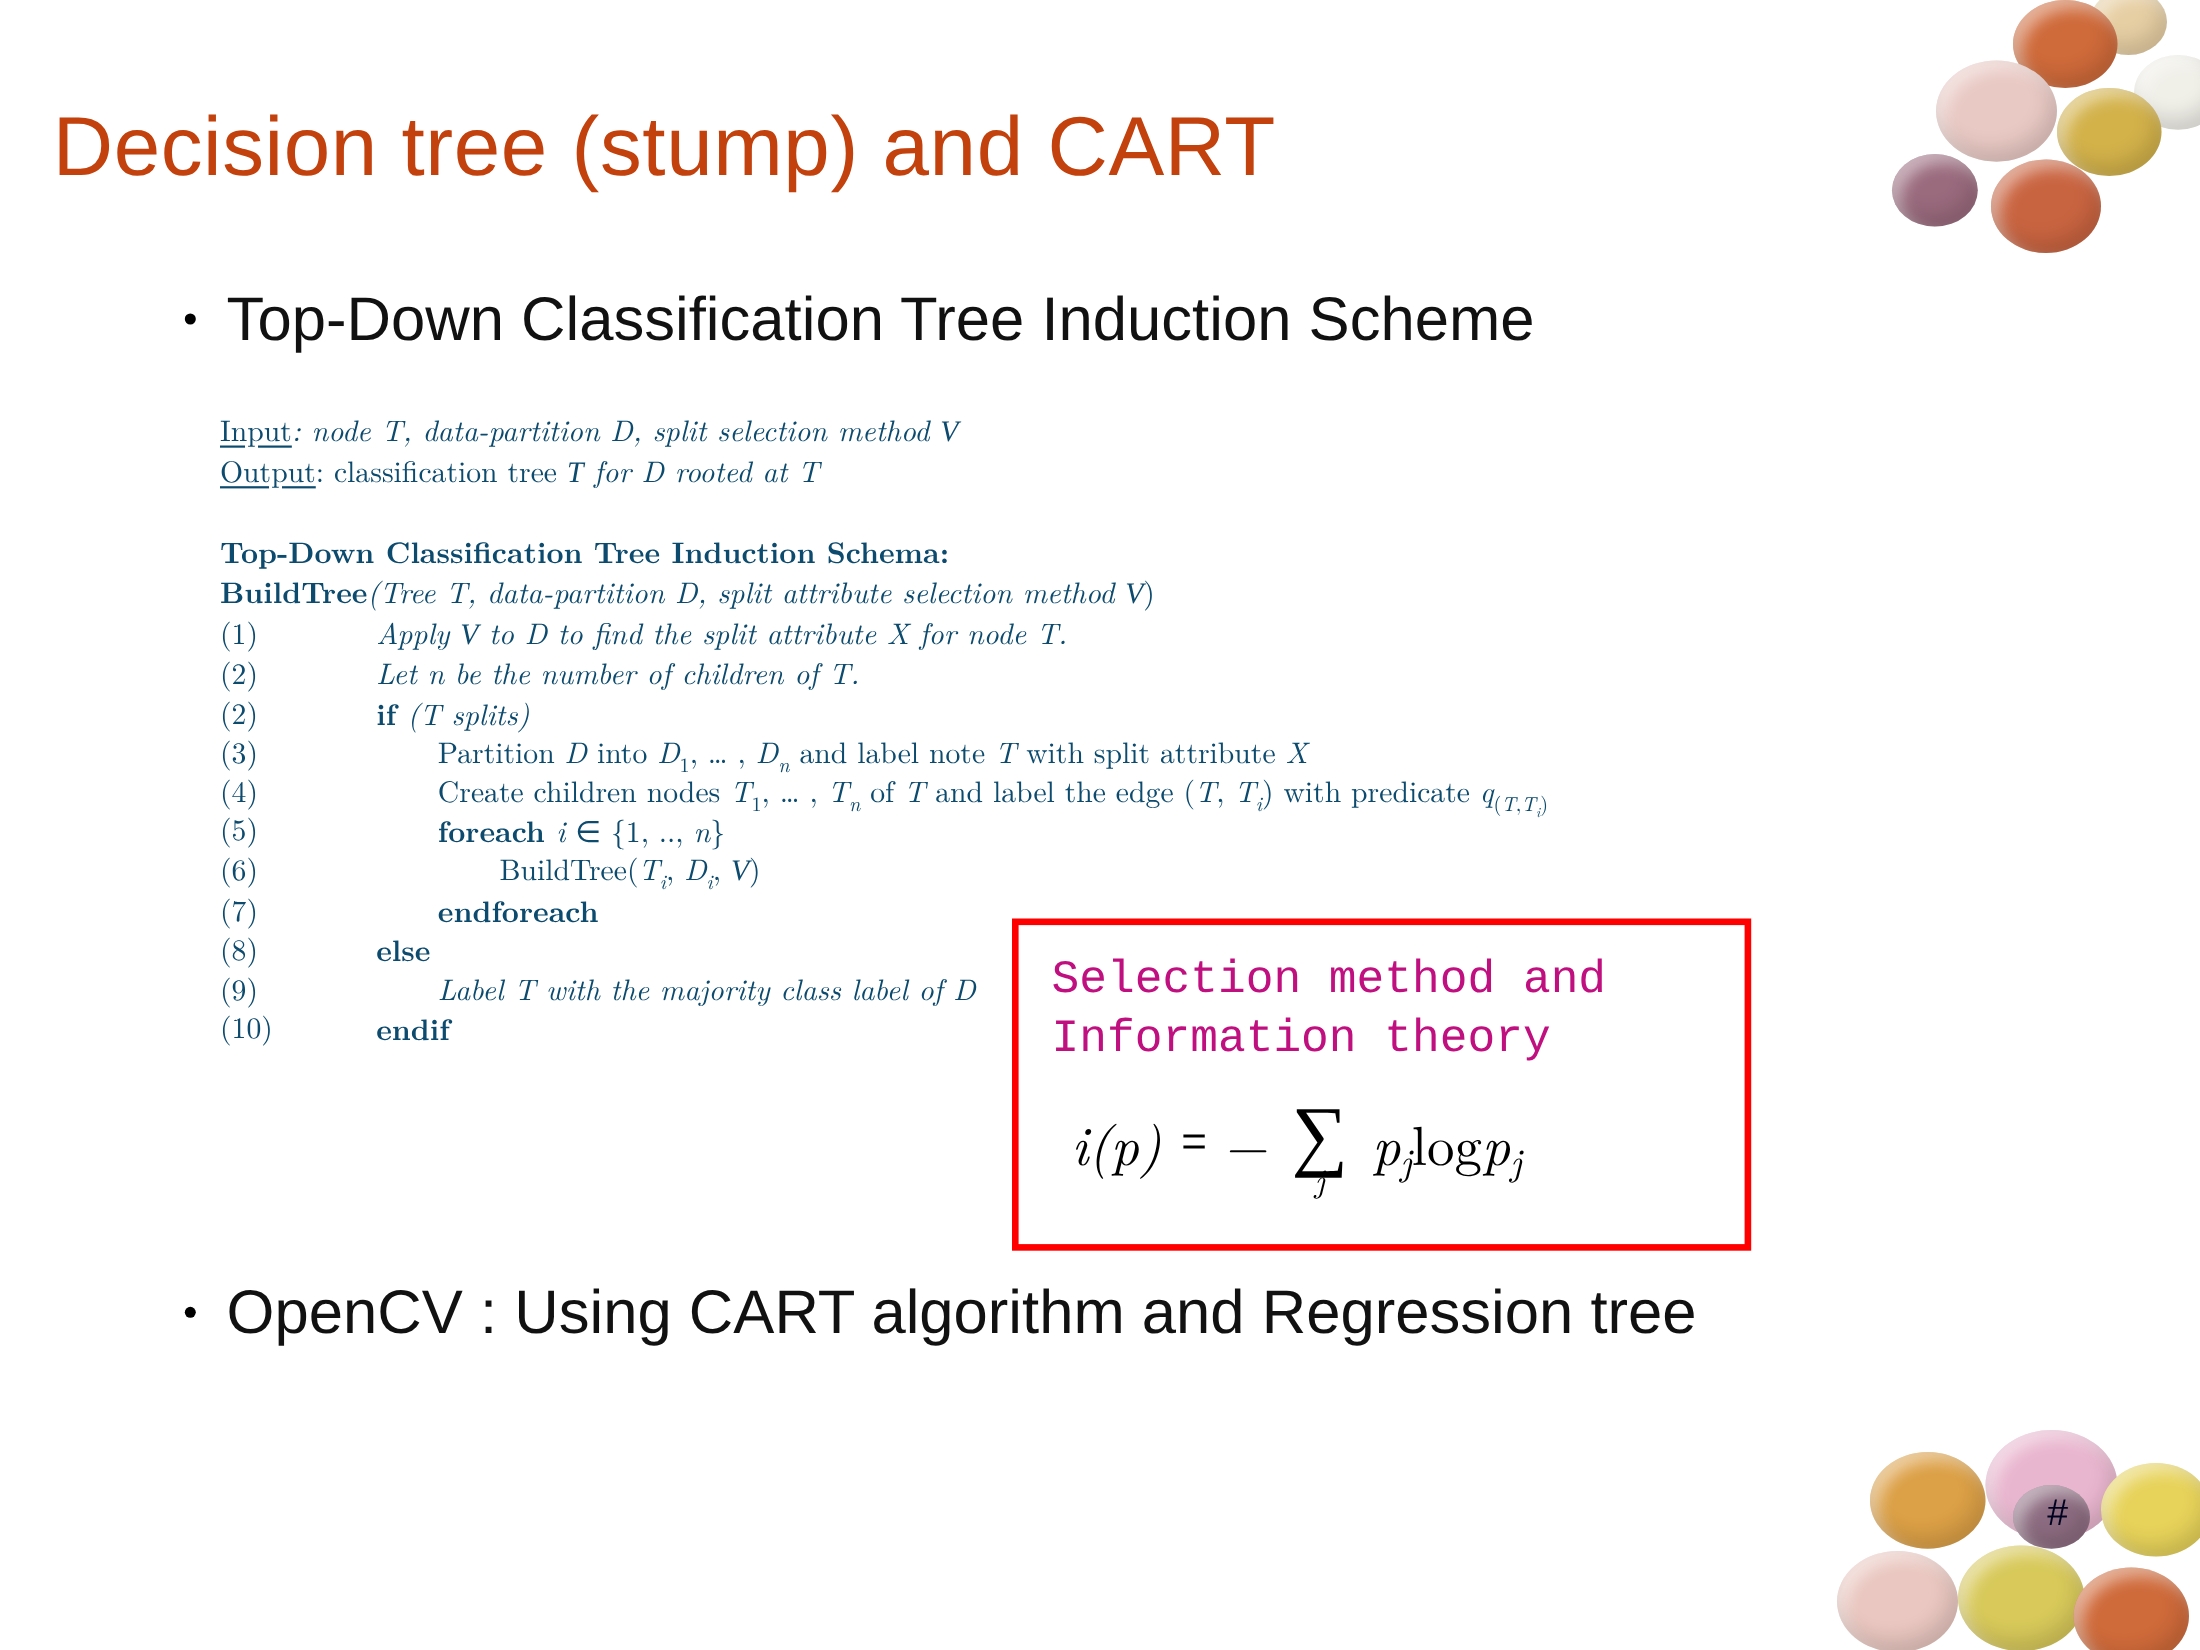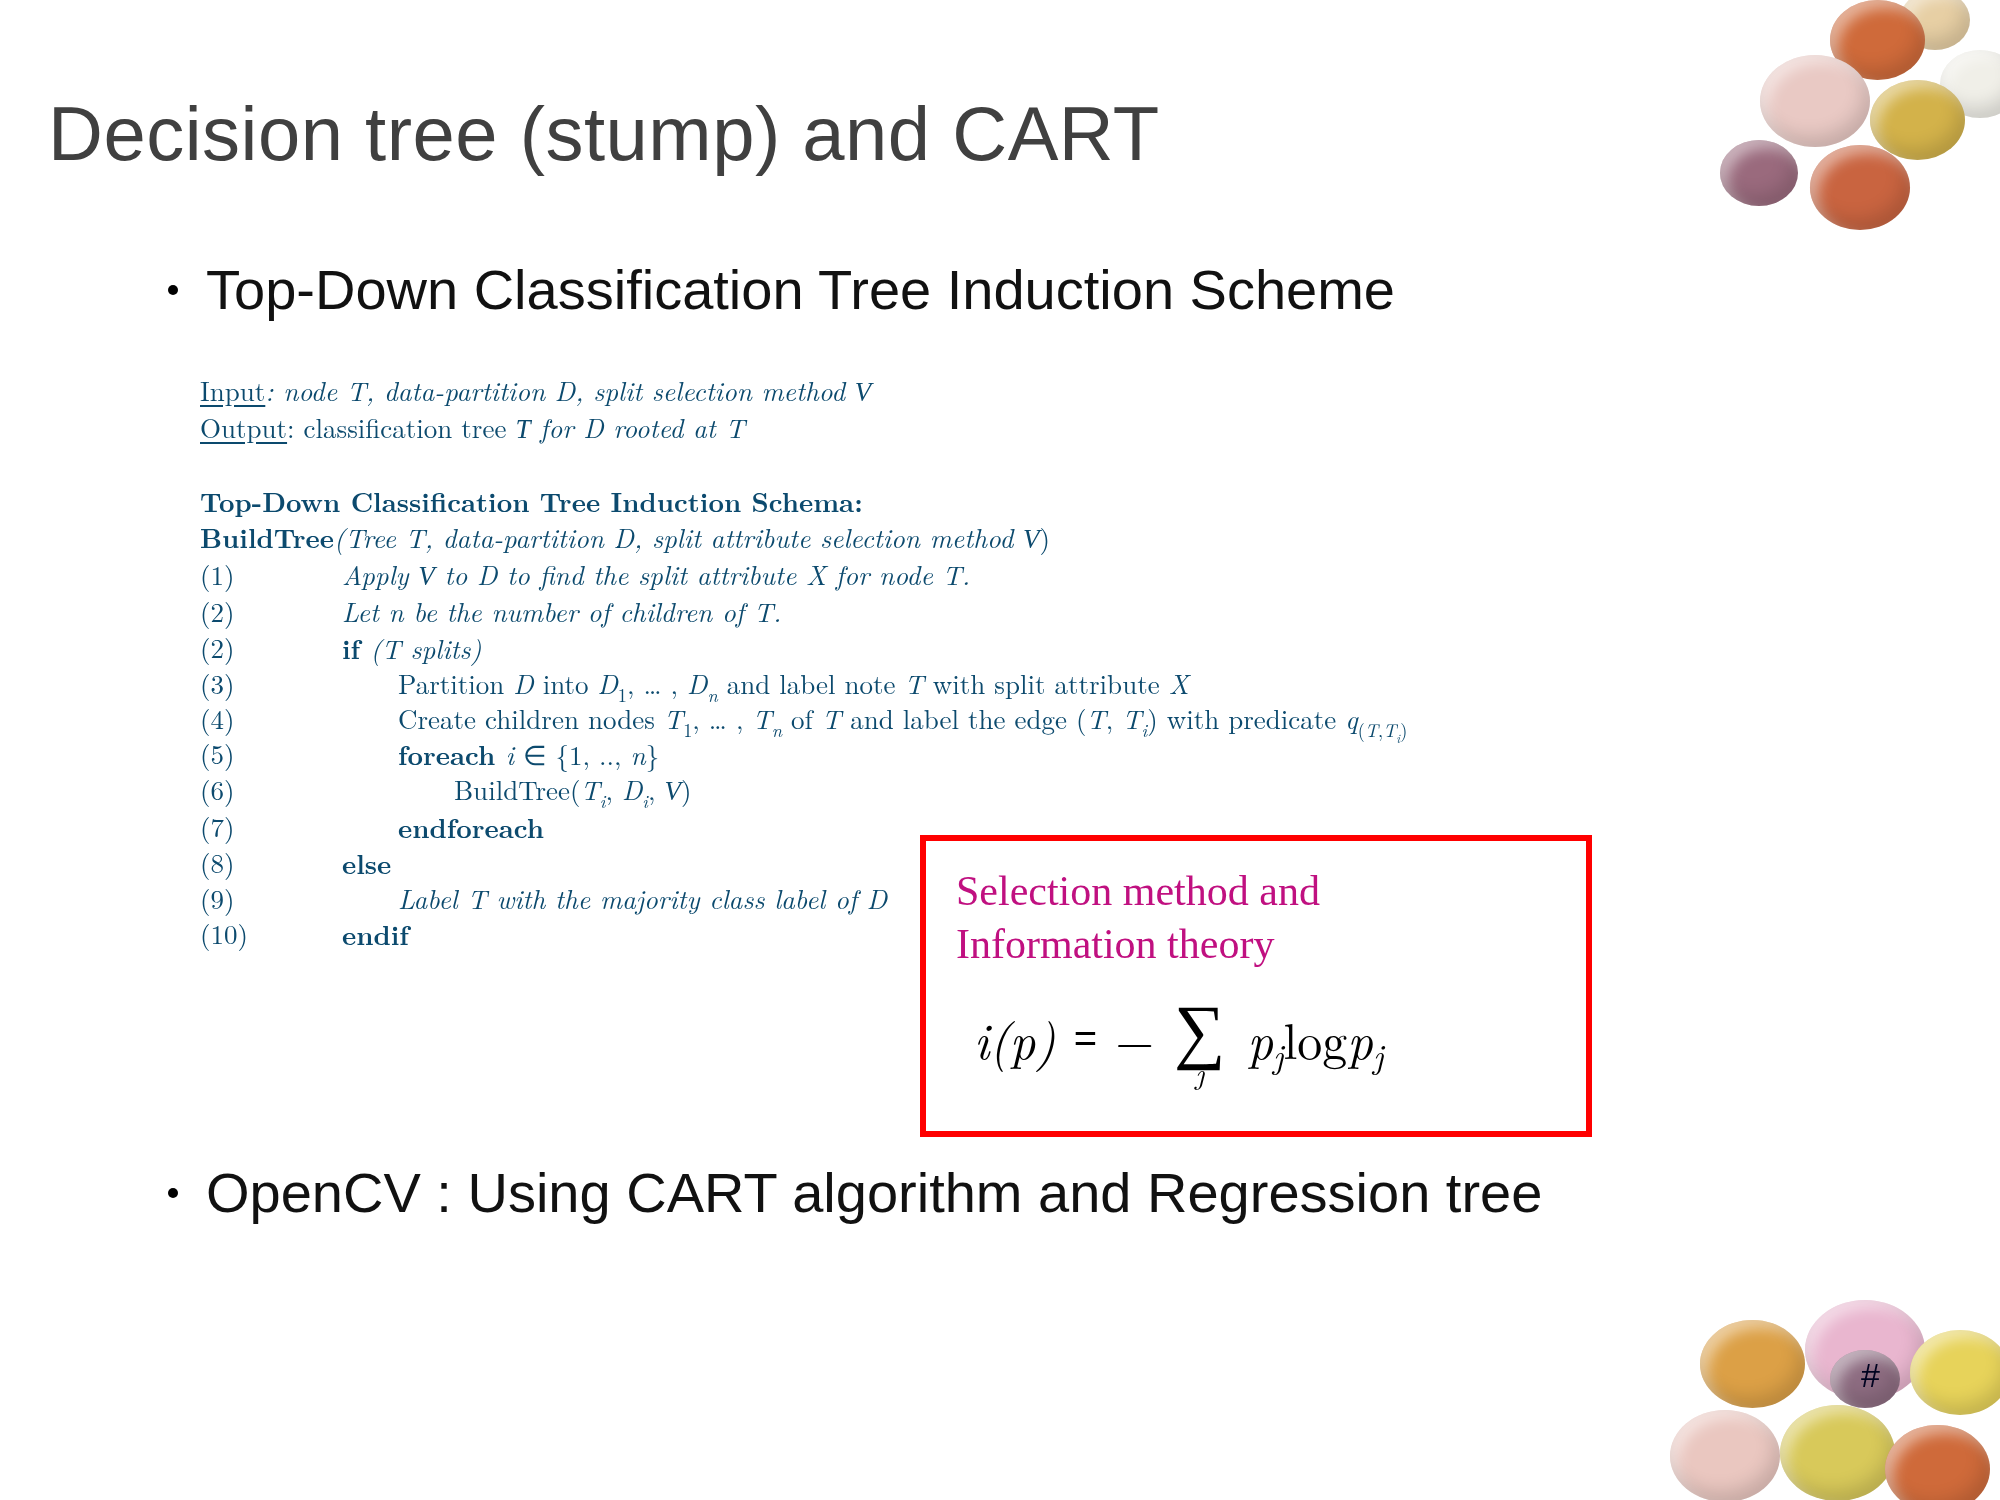--- a/index.html
+++ b/index.html
@@ -1,18 +1,18 @@
 <!DOCTYPE html>
 <html><head>
 <meta charset="utf-8">
 <style>
   html,body{margin:0;padding:0;width:2000px;height:1500px;background:#fff;
     font-family:"Malgun Gothic","Segoe UI",Arial,sans-serif;overflow:hidden;}
   .slide{position:relative;width:2000px;height:1500px;}
-  .title{position:absolute;left:48px;top:90px;font-size:76px;color:#404040;
+  .title{position:absolute;left:48px;top:90px;font-size:76px;color:#c2410c;
     letter-spacing:.5px;font-weight:400;}
   .bullet{position:absolute;font-size:56px;color:#111;}
   .bullet .dot{display:inline-block;width:10px;height:10px;background:#000;
     border-radius:50%;vertical-align:middle;margin-right:28px;margin-bottom:8px;}
   .b1{left:168px;top:257px;}
   .b2{left:168px;top:1160px;}
   .algo{position:absolute;left:200px;top:373px;width:1700px;
     font-family:"Latin Modern Roman","CMU Serif","Times New Roman",Georgia,serif;
     font-size:27px;color:#0c4a6e;line-height:1.30;}
   .algo .ul{text-decoration:underline;text-underline-offset:4px;}
@@ -21,21 +21,21 @@
   .algo .row{display:flex;}
   .algo .num{width:86px;flex:0 0 86px;}
   .algo .ind1{padding-left:56px;}
   .algo .ind2{padding-left:112px;}
   .algo .ind3{padding-left:168px;}
   .gap{height:36px;}
   .sub{font-size:.68em;display:inline-block;transform:translateY(.45em);}
   .redbox{position:absolute;left:920px;top:835px;width:660px;height:290px;
     border:6px solid #ff0000;background:#fff;}
   .redbox .t{position:absolute;left:30px;top:24px;font-size:42px;color:#c01080;
-    line-height:1.25;font-family:Liberation Serif, serif;}
+    line-height:1.25;font-family:Liberation Mono, monospace;}
   .formula{position:absolute;left:48px;top:152px;font-size:50px;
     font-family:"Latin Modern Roman","CMU Serif","Times New Roman",Georgia,serif;
     font-style:italic;color:#000;display:flex;align-items:center;}
   .formula .eq{font-style:normal;margin:0 18px;font-family:Arial,sans-serif;font-size:40px;}
   .formula .minus{font-style:normal;margin-right:12px;}
   .formula .sum{display:inline-flex;flex-direction:column;align-items:center;
     font-style:normal;margin:0 8px;line-height:.9;}
   .formula .sum .sig{font-size:72px;}
   .formula .sum .lim{font-size:30px;font-style:italic;}
   .eggs-tr,.eggs-br{position:absolute;}

